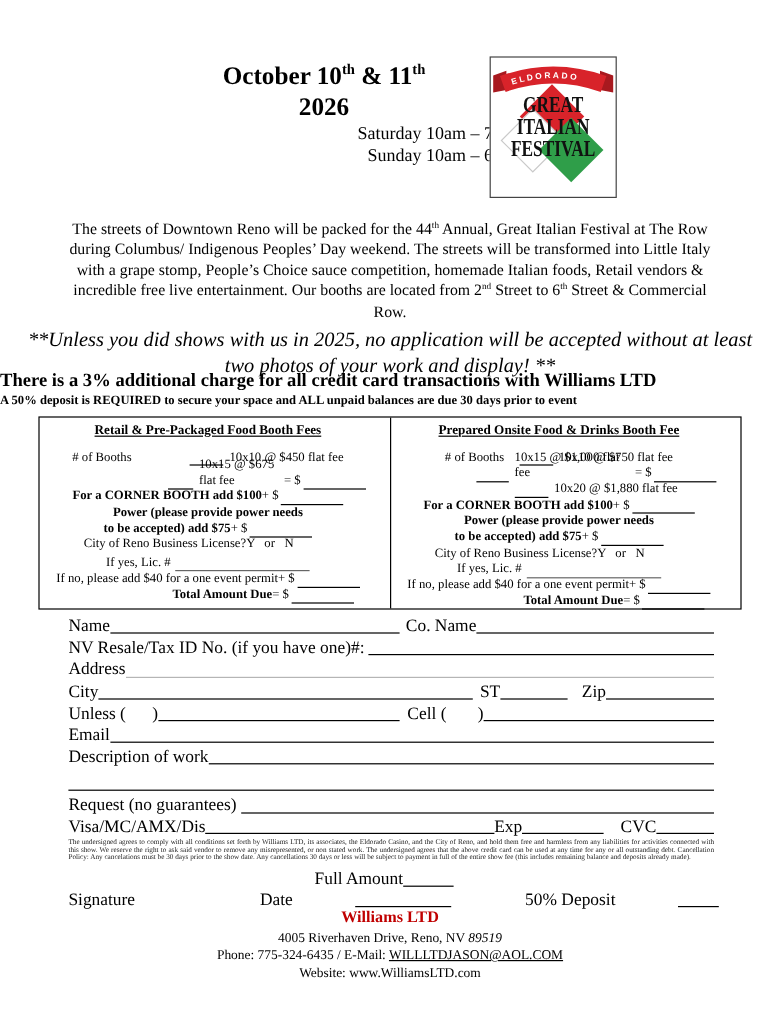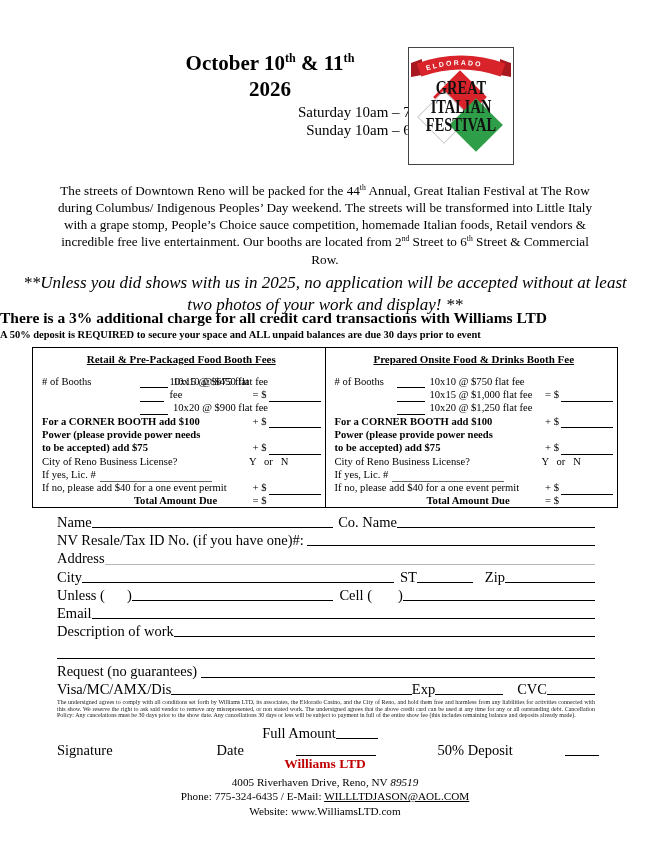--- a/index.html
+++ b/index.html
@@ -32,22 +32,22 @@
   .photo-note{position:absolute;top:272px;left:22px;width:606px;text-align:center;
         font-weight:normal;font-style:italic;font-size:17px;line-height:1.3;}
   .cc-notice{position:absolute;top:309px;left:0;width:100%;
         font-size:15.5px;font-weight:bold;}
   .deposit-note{position:absolute;top:329px;left:0;width:100%;
         font-size:10.5px;font-weight:bold;}
 
   
   .fee-table{position:absolute;top:347px;left:32px;width:586px;height:161px;
         border:1.5px solid #000;display:flex;box-sizing:border-box;}
-  .fee-cell{flex:1;padding:5px 4px 4px 9px;font-size:10.6px;line-height:1.2;
-        display:flex;flex-direction:column;box-sizing:border-box;}
+  .fee-cell{flex:1;padding:5px 20px 4px 9px;font-size:10.6px;line-height:1.2;
+        display:flex;flex-direction:column;box-sizing:border-box;align-items:center;}
   .fee-cell.box0{border-right:1.5px solid #000;}
   .fee-title{text-align:center;font-weight:bold;text-decoration:underline;
         font-size:11px;margin-bottom:9px;}
   .frow{display:flex;align-items:flex-end;min-height:13.3px;}
   .b{font-weight:bold;}
   .line{display:inline-block;border-bottom:1px solid #000;height:9px;}
   .qty{width:28px;margin-right:5px;}
   .box0 .blbl{width:98px;}  .box0 .opt-ind{margin-left:98px;}
   .box1 .blbl{width:62px;}  .box1 .opt-ind{margin-left:62px;}
   .amt{margin-left:auto;display:flex;align-items:flex-end;white-space:pre;}
@@ -126,25 +126,20 @@
           <span class="line qty"></span>
           <span>10x10 @ $450 flat fee</span>
         </div>
       <div class="frow">
           <span class="opt-ind"></span>
           <span class="line qty"></span>
           <span>10x15 @ $675 flat fee</span>
           <span class="amt"><span>= $</span><span class="line"></span></span>
         </div>
       <div class="frow">
-          <span class="opt-ind"></span>
-          <span class="line qty"></span>
-          <span>10x20 @ $900 flat fee</span>
-        </div>
-      <div class="frow">
           <span class="b">For a CORNER BOOTH add $100</span>
           <span class="amt"><span>+ $</span><span class="line"></span></span>
         </div>
       <div class="frow">
           <span class="b">Power (please provide power needs</span>
         </div>
       <div class="frow">
           <span class="b">to be accepted) add $75</span>
           <span class="amt"><span>+ $</span><span class="line"></span></span>
         </div>
@@ -176,21 +171,21 @@
         </div>
       <div class="frow">
           <span class="opt-ind"></span>
           <span class="line qty"></span>
           <span>10x15 @ $1,000 flat fee</span>
           <span class="amt"><span>= $</span><span class="line"></span></span>
         </div>
       <div class="frow">
           <span class="opt-ind"></span>
           <span class="line qty"></span>
-          <span>10x20 @ $1,250 flat fee</span>
+          <span>10x20 @ $1,880 flat fee</span>
         </div>
       <div class="frow">
           <span class="b">For a CORNER BOOTH add $100</span>
           <span class="amt"><span>+ $</span><span class="line"></span></span>
         </div>
       <div class="frow">
           <span class="b">Power (please provide power needs</span>
         </div>
       <div class="frow">
           <span class="b">to be accepted) add $75</span>

